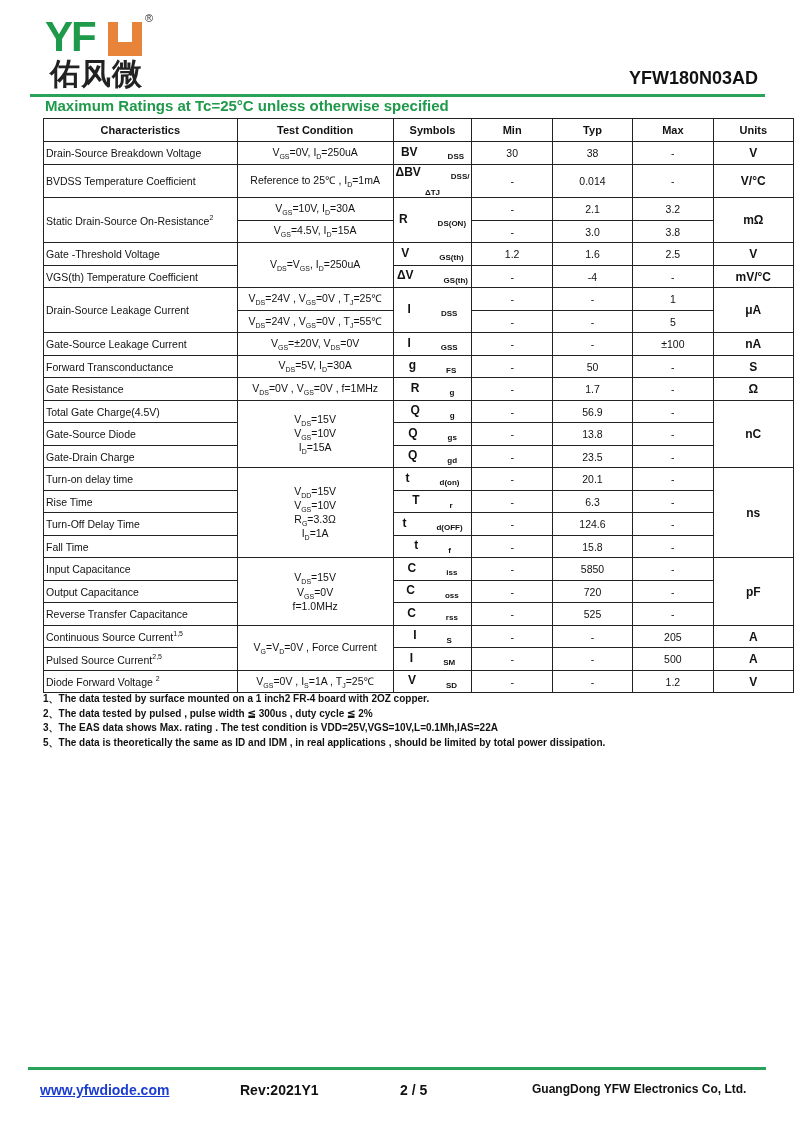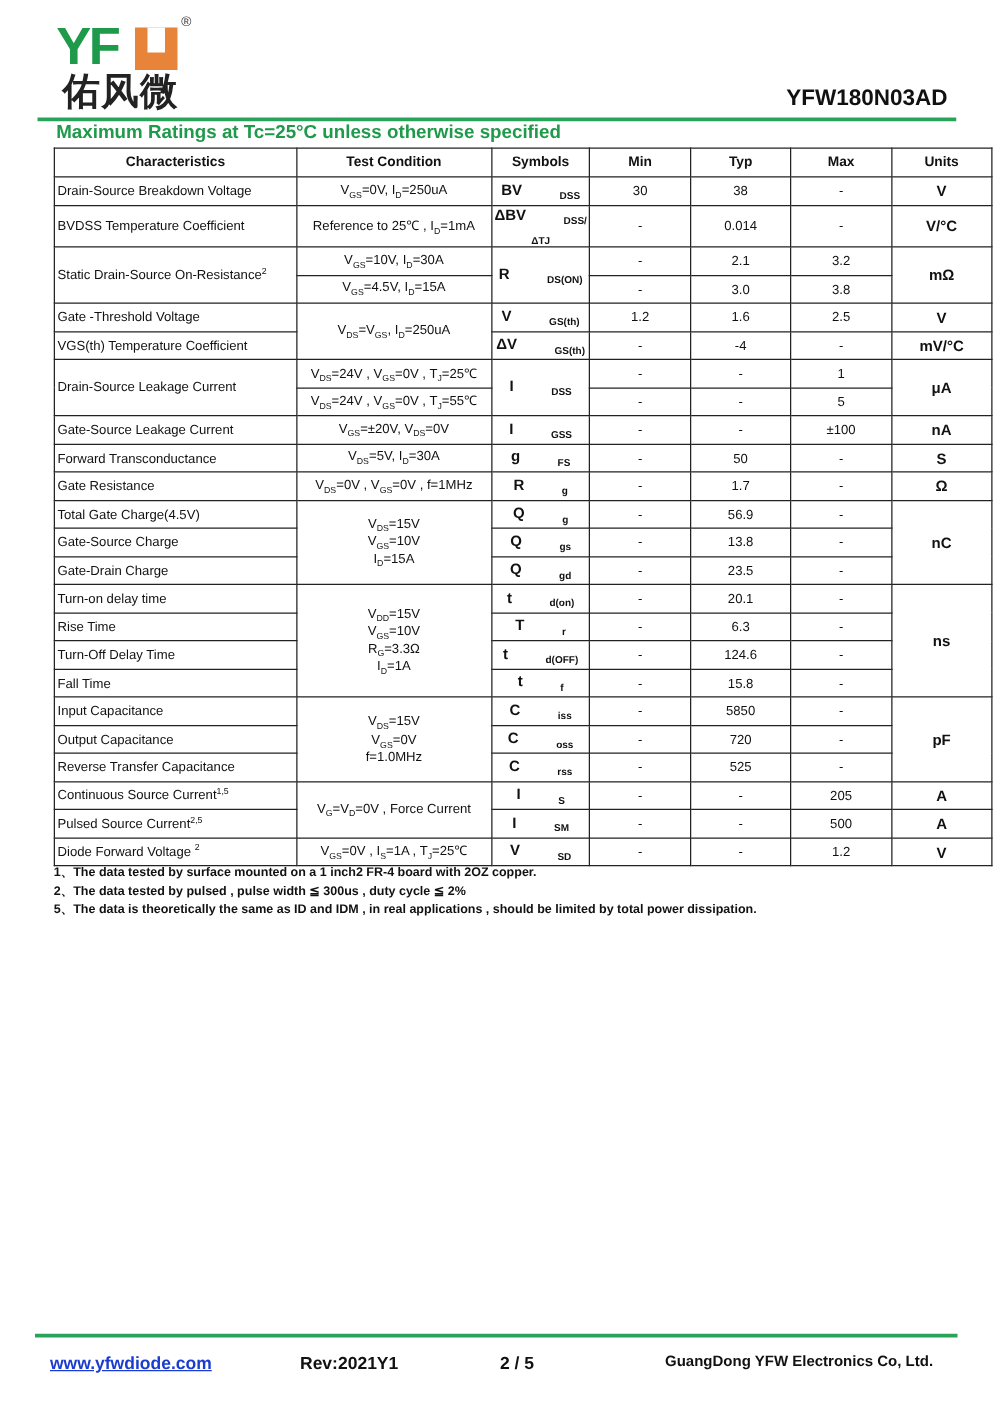--- a/index.html
+++ b/index.html
@@ -155,21 +155,21 @@
     <tr>
       <td class="char">Total Gate Charge(4.5V)</td>
       <td rowspan="3">V<sub>DS</sub>=15V<br>V<sub>GS</sub>=10V<br>I<sub>D</sub>=15A</td>
       <td class="sym">Q<sub>g</sub></td>
       <td>-</td>
       <td>56.9</td>
       <td>-</td>
       <td class="unit" rowspan="3">nC</td>
     </tr>
     <tr>
-      <td class="char">Gate-Source Charge</td>
+      <td class="char">Gate-Source Diode</td>
       <td class="sym">Q<sub>gs</sub></td>
       <td>-</td>
       <td>13.8</td>
       <td>-</td>
     </tr>
     <tr>
       <td class="char">Gate-Drain Charge</td>
       <td class="sym">Q<sub>gd</sub></td>
       <td>-</td>
       <td>23.5</td>
@@ -257,20 +257,21 @@
       <td>-</td>
       <td>1.2</td>
       <td class="unit">V</td>
     </tr>
   </tbody>
 </table>
 
 <div class="notes">
   <div>1、The data tested by surface mounted on a 1 inch2 FR-4 board with 2OZ copper.</div>
   <div>2、The data tested by pulsed , pulse width ≦ 300us , duty cycle ≦ 2%</div>
+  <div>3、The EAS data shows Max. rating . The test condition is VDD=25V,VGS=10V,L=0.1Mh,IAS=22A</div>
   <div>5、The data is theoretically the same as ID and IDM , in real applications , should be limited by total power dissipation.</div>
 </div>
 
 <div class="hline" style="top:1067px; left:28px; width:738px;"></div>
 <div class="footer" style="left:40px;"><a>www.yfwdiode.com</a></div>
 <div class="footer" style="left:240px;">Rev:2021Y1</div>
 <div class="footer" style="left:400px;">2 / 5</div>
 <div class="footer" style="left:532px; font-size:12px;">GuangDong YFW Electronics Co, Ltd.</div>
 
 </body></html>

